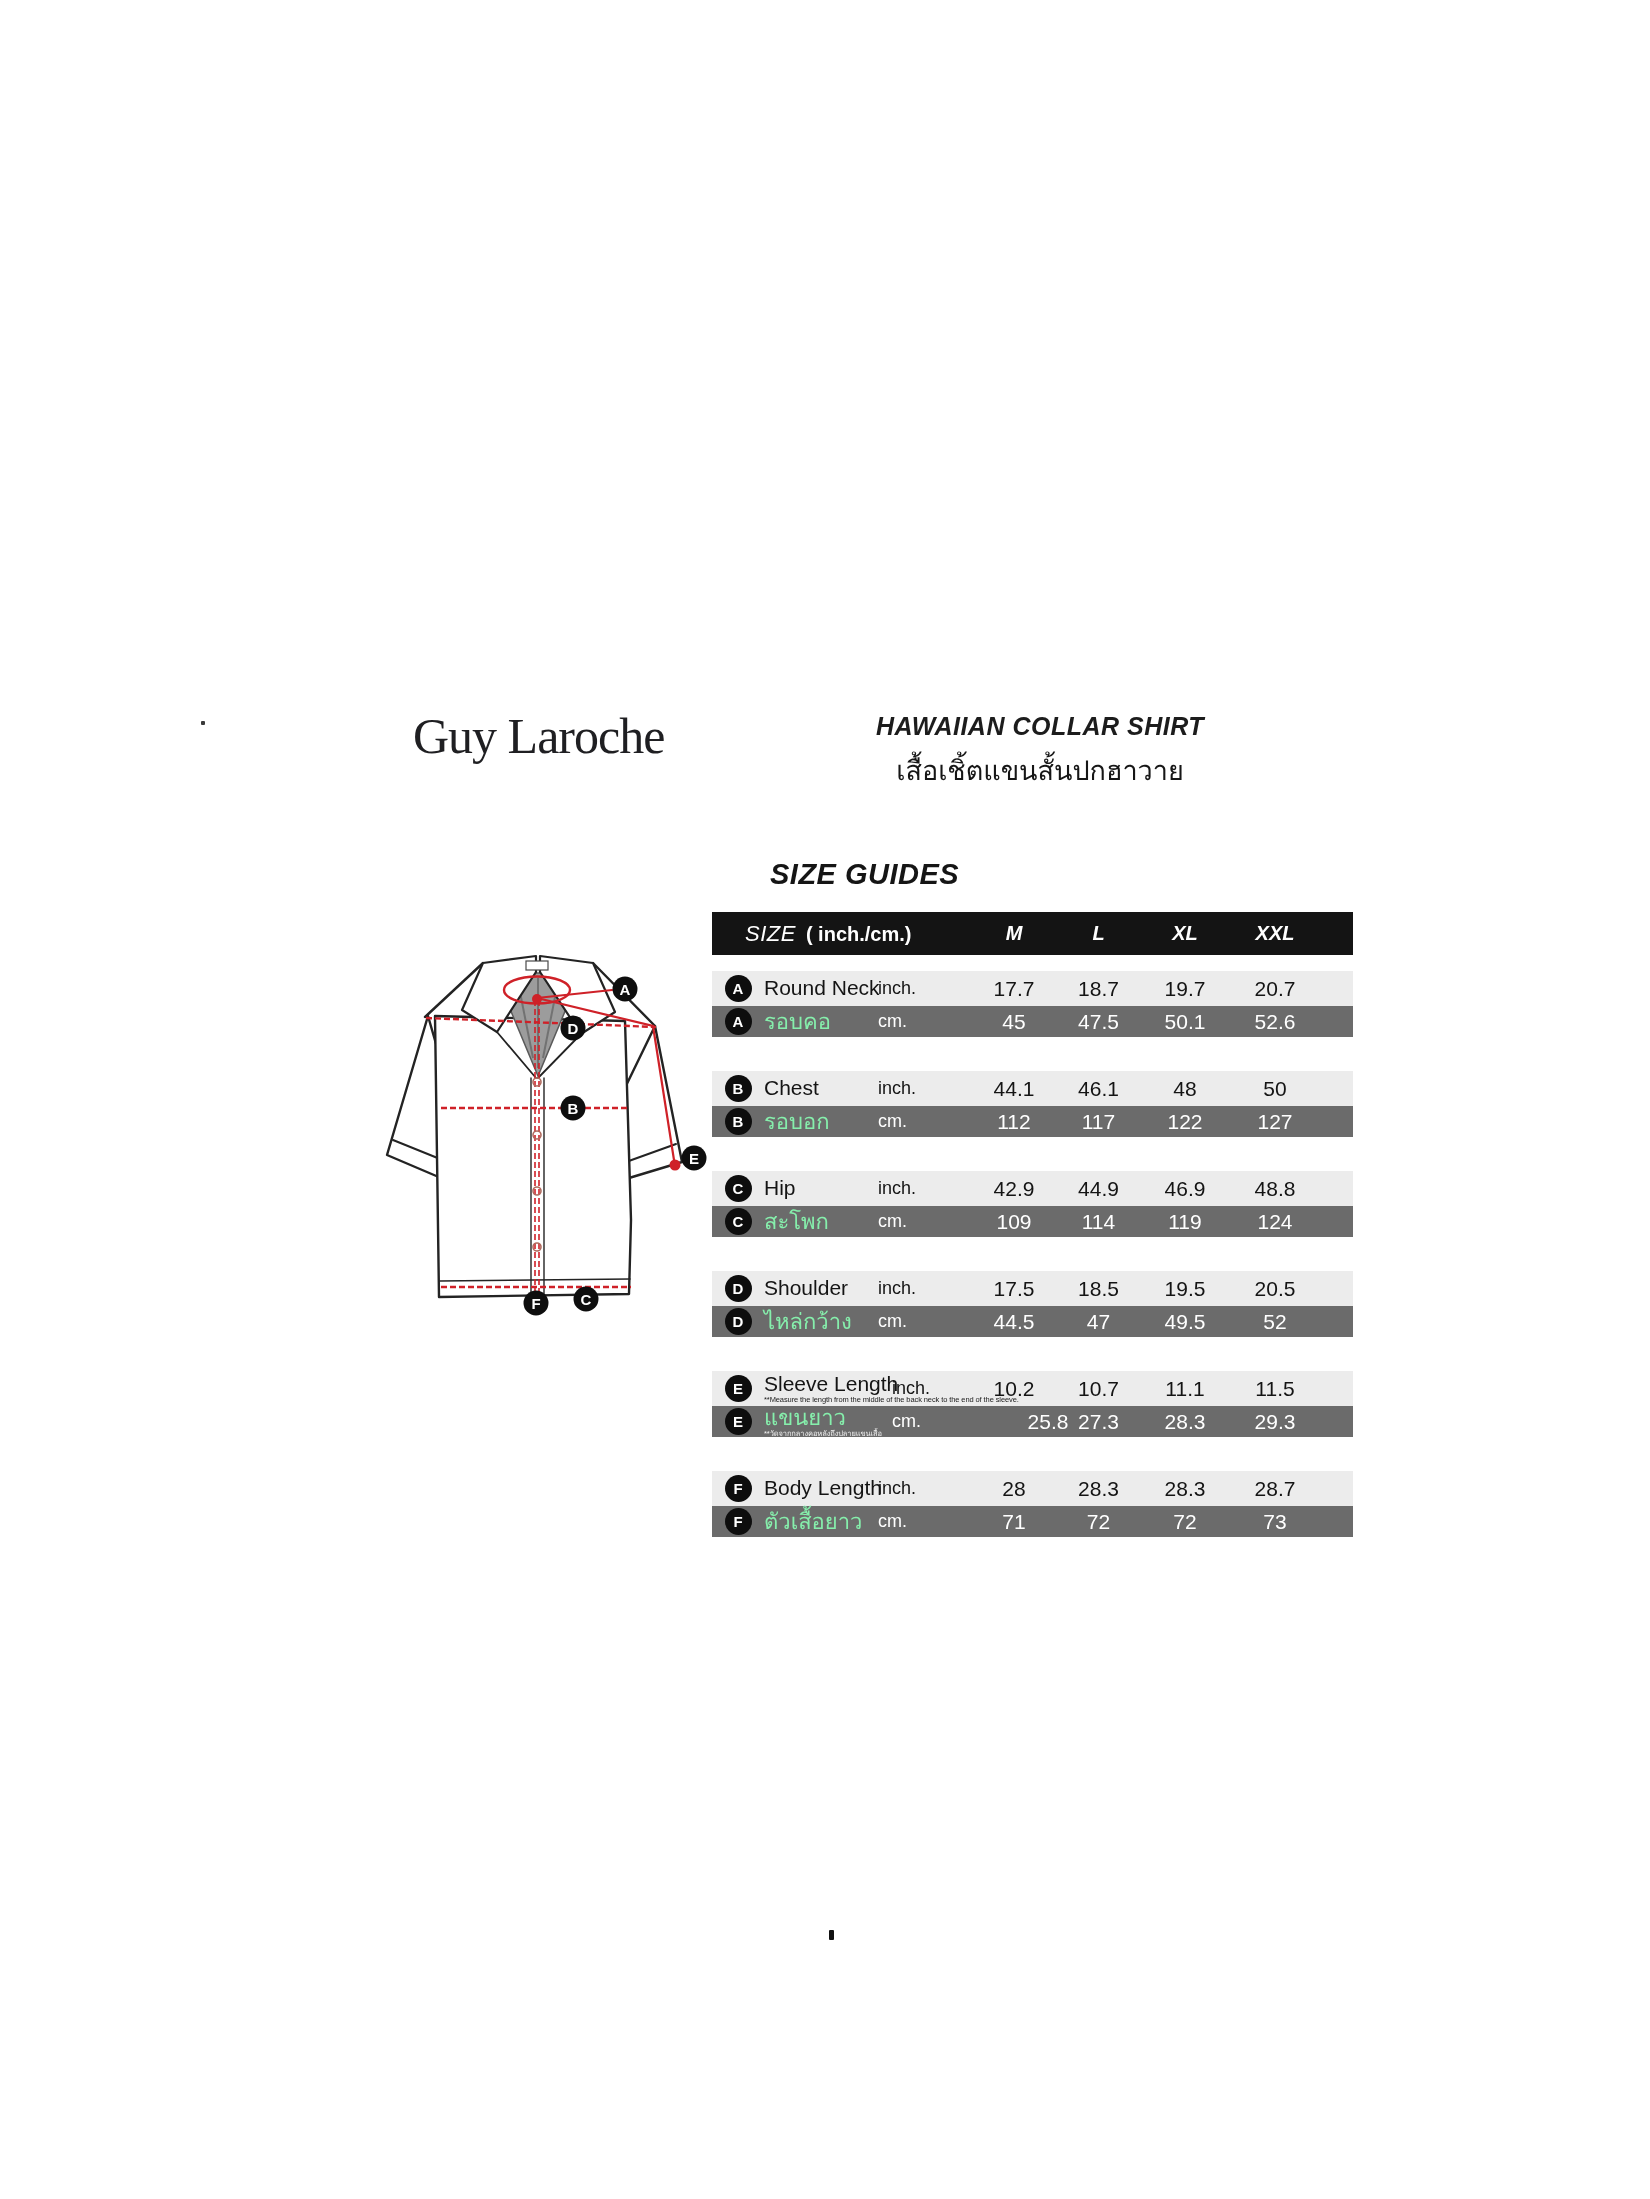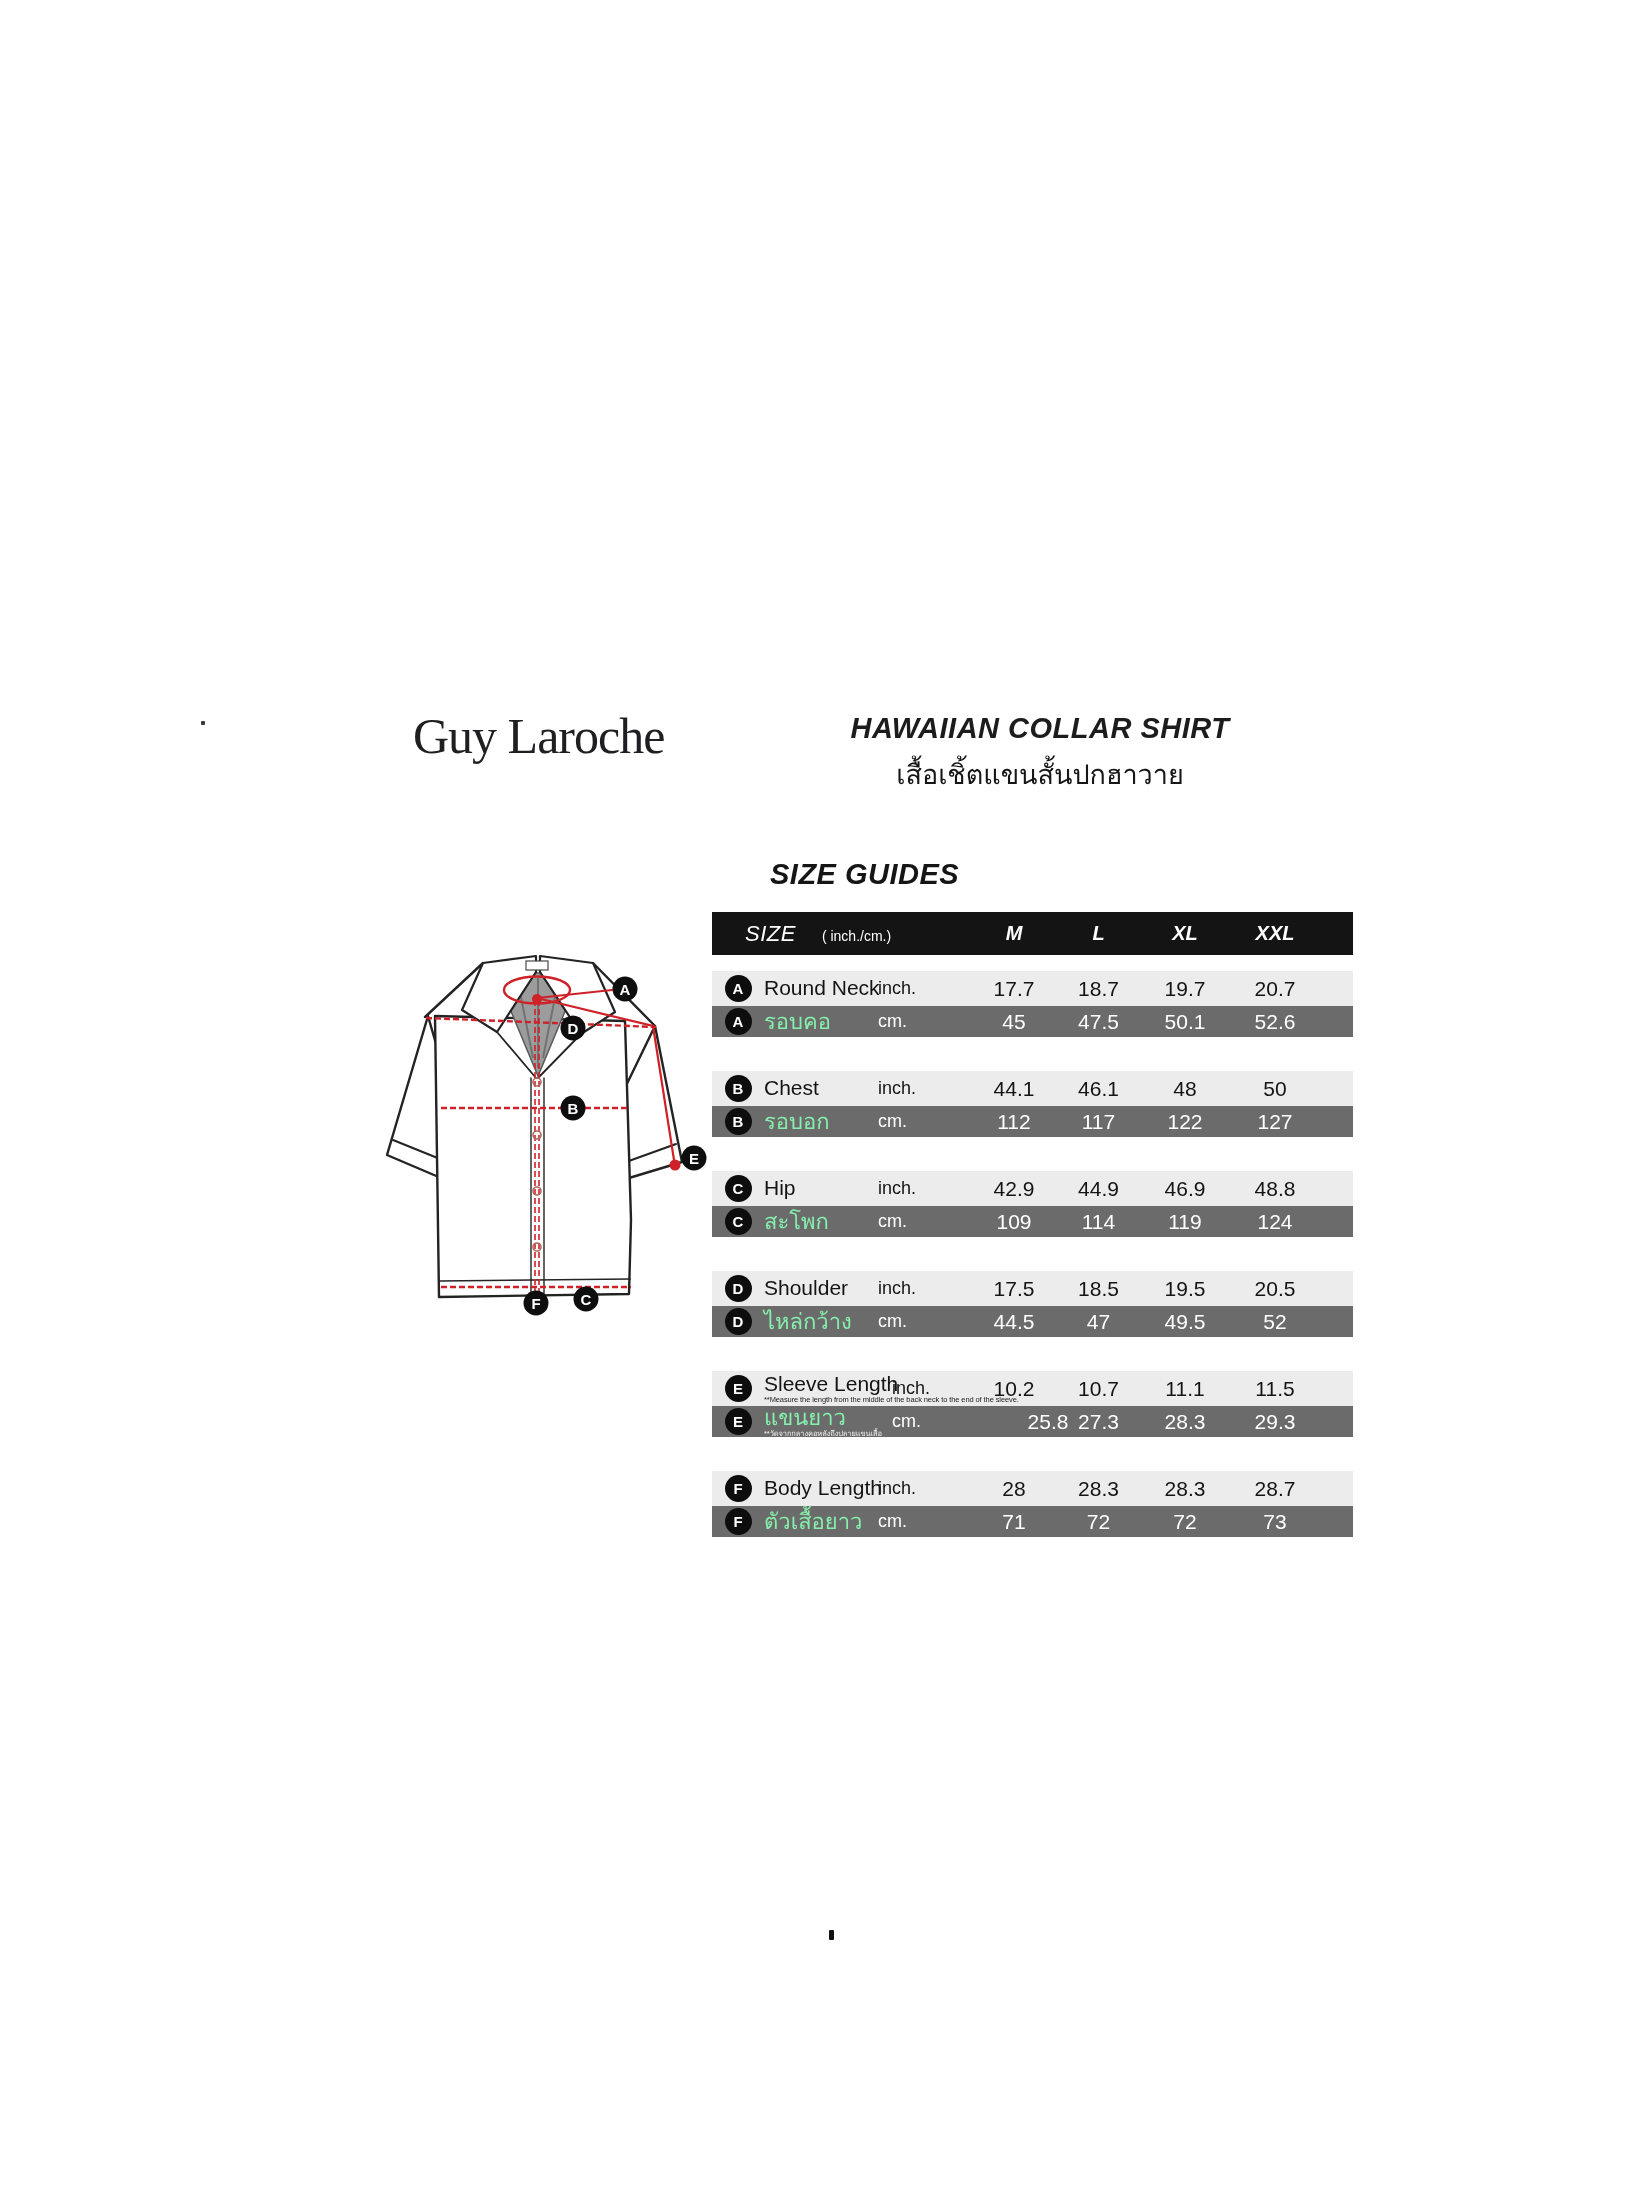--- a/index.html
+++ b/index.html
@@ -17,34 +17,34 @@
   
   .dot-mark{position:absolute;left:201px;top:721px;width:4px;height:4px;background:#3a3a3a;border-radius:1px;}
   .tick-mark{position:absolute;left:829px;top:1930px;width:5px;height:10px;background:#111;border-radius:1px;}
 
   
   .brand{position:absolute;left:413px;top:707px;font-family:"Liberation Serif","DejaVu Serif",serif;
          font-size:50px;letter-spacing:-1px;color:#1f1f22;white-space:nowrap;}
 
   
   .title-block{position:absolute;left:780px;top:712px;width:520px;text-align:center;}
-  .title{font-size:29px;font-weight:bold;font-style:italic;color:#1c1c1c;letter-spacing:.5px;white-space:nowrap;}
+  .title{font-size:25px;font-weight:bold;font-style:italic;color:#1c1c1c;letter-spacing:.5px;white-space:nowrap;}
   .subtitle{margin-top:8px;font-size:27px;color:#161616;white-space:nowrap;}
 
   
   .section-heading{position:absolute;left:770px;top:858px;width:520px;text-align:left;
                    font-size:29px;font-weight:bold;font-style:italic;color:#151515;letter-spacing:.5px;}
 
   
   .size-table{position:absolute;left:712px;top:912px;width:641px;}
   .thead{display:grid;grid-template-columns:52px 98px 109px 86px 83px 90px 90px 1fr;
          align-items:center;height:43px;background:var(--header-bg);color:#fff;}
   .thead .hlabel{grid-column:1 / 4;padding-left:33px;white-space:nowrap;}
   .hsize{font-size:22px;font-weight:normal;font-style:italic;letter-spacing:.5px;}
-  .hunits{font-size:14px;font-weight:normal;margin-left:26px;}
+  .hunits{font-size:20px;font-weight:bold;margin-left:10px;}
   .colhead{font-size:20px;font-weight:bold;font-style:italic;text-align:center;}
 
   .rows{margin-top:16px;}
   .group{margin-bottom:34px;}
   .row{display:grid;grid-template-columns:52px 98px 109px 86px 83px 90px 90px 1fr;align-items:center;}
   .row.light{height:35px;background:var(--row-light);color:#141414;}
   .row.dark{height:31px;background:var(--row-dark);color:#ffffff;}
   .badge-cell{display:flex;justify-content:center;align-items:center;}
   .badge{width:27px;height:27px;border-radius:50%;background:#0d0d0d;color:#fff;
          display:flex;align-items:center;justify-content:center;font-size:15px;font-weight:bold;}

